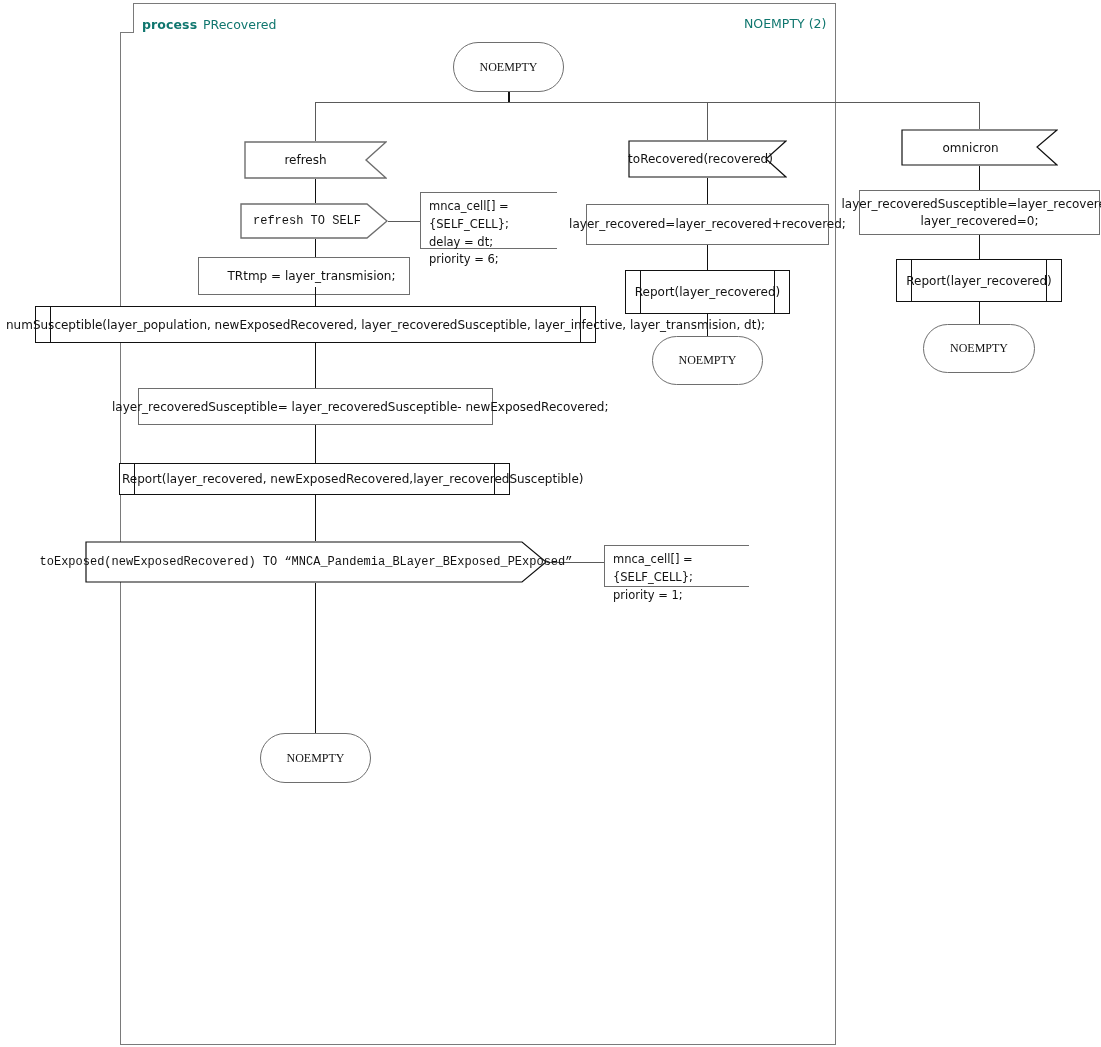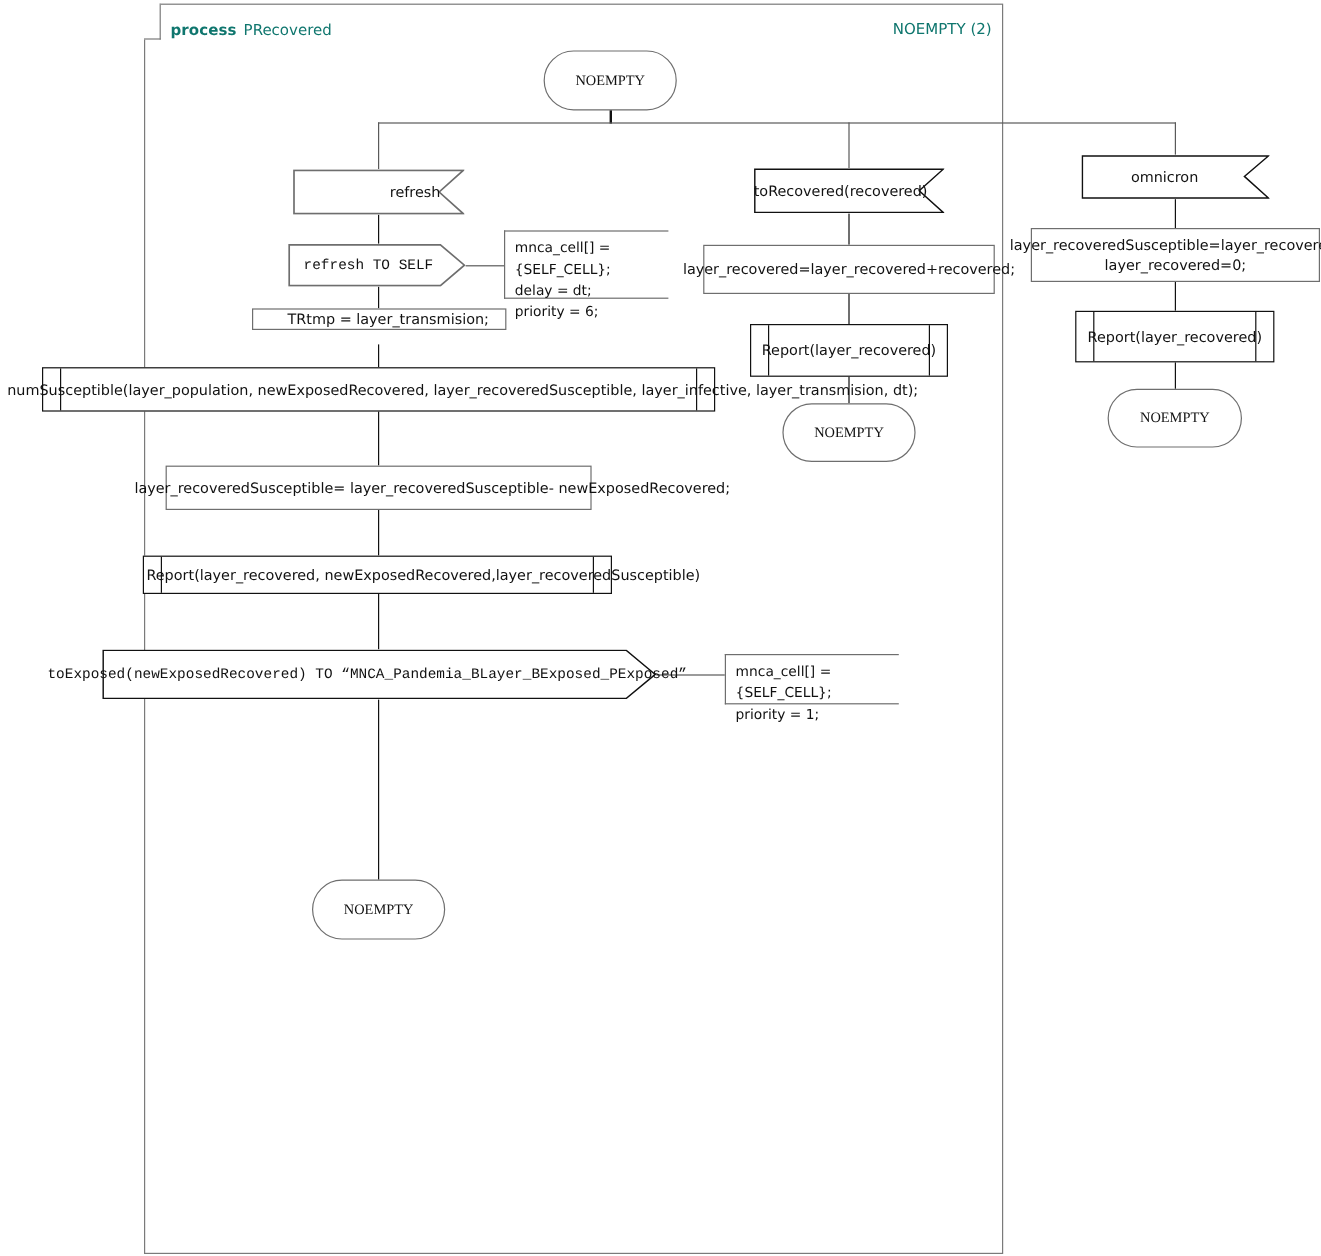--- a/index.html
+++ b/index.html
@@ -165,21 +165,21 @@
   <div class="abs state" style="left:453px; top:42px; width:111px; height:50px;">
     <span>NOEMPTY</span>
   </div>
 
   <div class="abs vline" style="left:508px; top:92px; width:2px; height:11px;"></div>
 
   <div class="abs hline-grey" style="left:315px; top:102px; width:665px; height:1.3px;"></div>
 
   <div class="abs vline-grey" style="left:315px; top:102px; width:1.3px; height:39px;"></div>
 
-  <div class="abs input-sig" style="left:244px; top:141px; width:143px; height:38px;justify-content:flex-end;">
+  <div class="abs input-sig" style="left:244px; top:141px; width:143px; height:38px;">
     <svg class="shape-svg" viewBox="0 0 143 38" preserveAspectRatio="none">
       <polygon points="1,1 142,1 122,19 142,37 1,37"></polygon>
     </svg>
     <span class="lbl" style="margin-right:20px;">refresh</span>
   </div>
 
   <div class="abs vline" style="left:315px; top:179px; width:1.2px; height:24px;"></div>
 
   <div class="abs output-sig" style="left:240px; top:203px; width:148px; height:36px;">
     <svg class="shape-svg" viewBox="0 0 148 36" preserveAspectRatio="none">
@@ -188,21 +188,21 @@
     <span class="lbl" style="margin-right:14px;">refresh TO SELF</span>
   </div>
 
   <div class="abs hline-grey" style="left:388px; top:221px; width:33px; height:1.3px;"></div>
   <div class="abs comment" style="left:420px; top:192px; width:137px; height:57px;">mnca_cell[] = {SELF_CELL};
 delay = dt;
 priority = 6;</div>
 
   <div class="abs vline" style="left:315px; top:239px; width:1.2px; height:18px;"></div>
 
-  <div class="abs task" style="left:210px; top:257px; width:212px; height:18px;padding-left:15px;">
+  <div class="abs task" style="left:198px; top:257px; width:212px; height:38px;padding-left:15px;">
     <span>TRtmp  = layer_transmision;</span>
   </div>
 
   <div class="abs vline" style="left:315px; top:287px; width:1.2px; height:19px;"></div>
 
   <div class="abs proc" style="left:35px; top:306px; width:561px; height:37px;"></div>
   <div class="abs overflow-text" style="left:6px; top:306px; width:620px; height:37px;">numSusceptible(layer_population, newExposedRecovered, layer_recoveredSusceptible, layer_infective, layer_transmision, dt);</div>
 
   <div class="abs vline" style="left:315px; top:343px; width:1.2px; height:45px;"></div>
 

